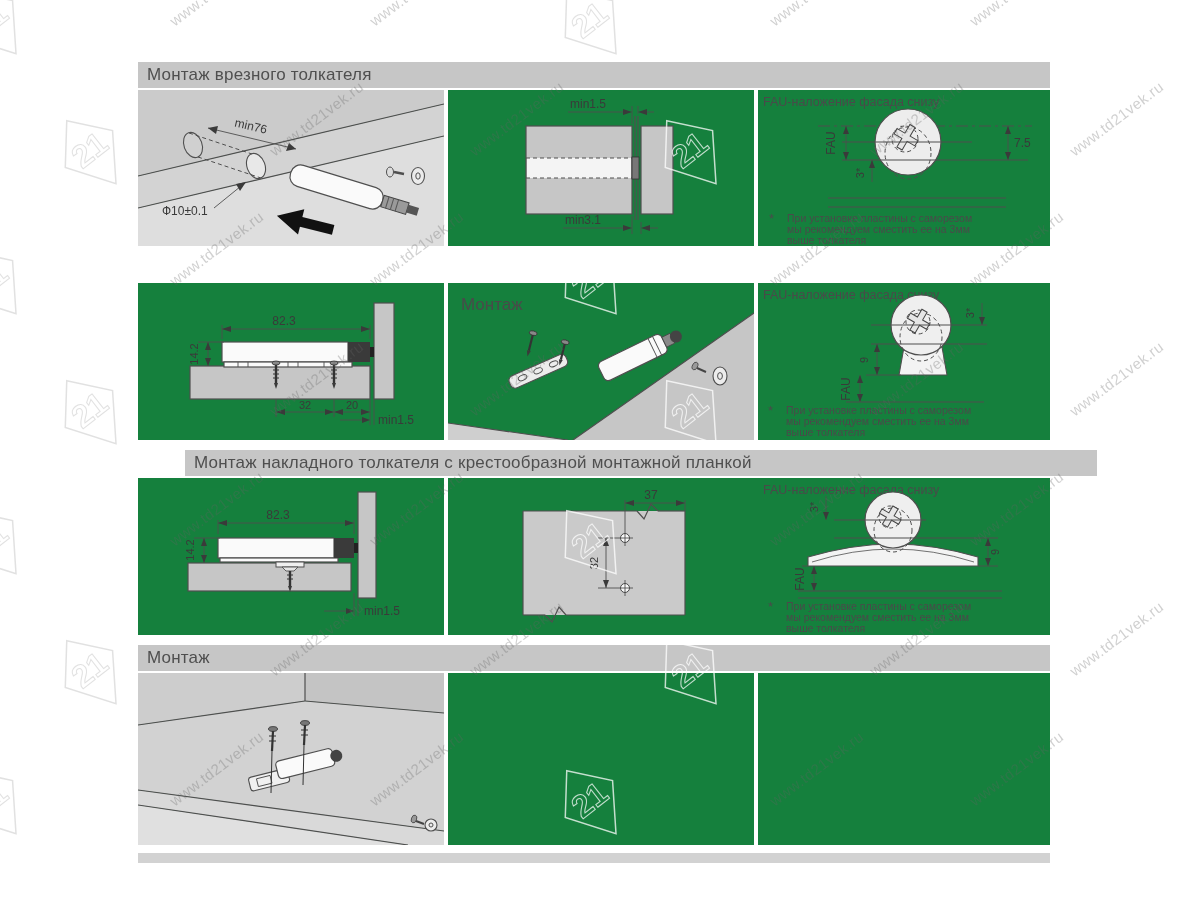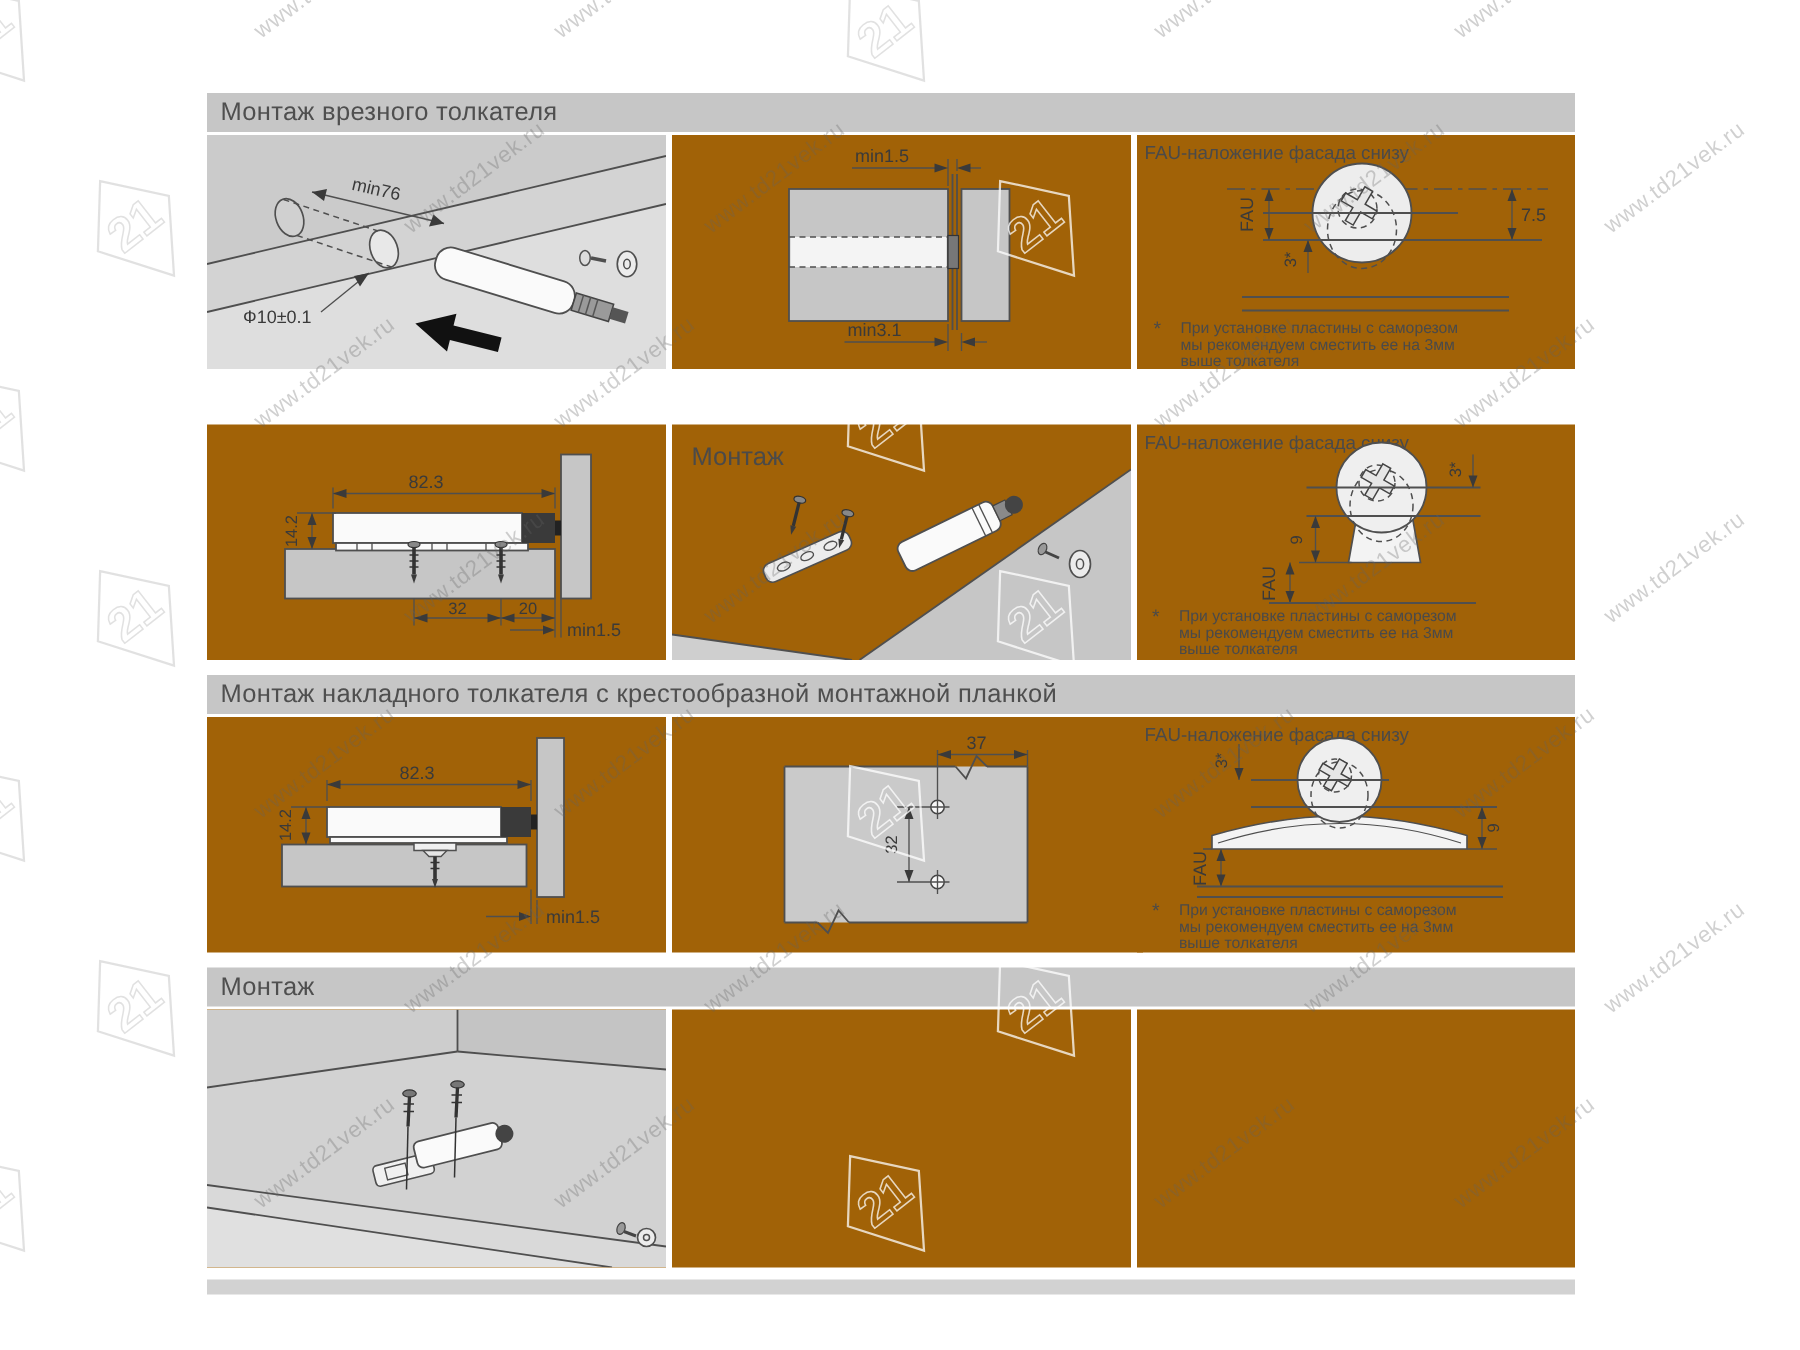--- a/index.html
+++ b/index.html
@@ -2,21 +2,21 @@
 <html><head>
 <meta charset="utf-8">
 <style>
   html,body{margin:0;padding:0;}
   #screen{position:relative;width:1200px;height:900px;background:#ffffff;overflow:hidden;
           font-family:"Liberation Sans",sans-serif;}
   #content{position:absolute;left:138px;top:62px;width:912px;height:801px;}
   .sec-header{position:absolute;left:0;width:912px;height:26px;background:#c6c6c6;
               color:#4f4f4f;font-size:17px;line-height:26px;padding-left:9px;
               box-sizing:border-box;letter-spacing:.2px;white-space:nowrap;}
-  .panel{position:absolute;background:#a16207;overflow:hidden;text-align:right;}
+  .panel{position:absolute;background:#15803d;overflow:hidden;text-align:right;}
   .strip{position:absolute;left:0;top:791px;width:912px;height:10px;background:#d2d2d2;}
   svg{display:block;}
   svg text{font-family:"Liberation Sans",sans-serif;}
   .dim{font-size:11px;fill:#3a3a3a;}
   .dimL{font-size:12px;fill:#3a3a3a;}
   .ttl{font-size:12.5px;fill:#4a4a4a;}
   .big{font-size:17px;fill:#4a4a4a;}
   .note{font-size:10.5px;fill:#4a4a4a;}
   .star{font-size:13px;fill:#4a4a4a;}
   .ln{stroke:#4f4f4f;stroke-width:1.2;fill:none;}
@@ -260,21 +260,21 @@
         <polygon class="arr" points="102,119 99,111 105,111"></polygon>
         <text class="dimL" x="92" y="106" text-anchor="middle" transform="rotate(-90 92 106)">FAU</text>
         <line class="ln" x1="88" y1="119" x2="226" y2="119"></line>
         <text class="star" x="10" y="132">*</text>
         <text class="note" x="28" y="131">При установке пластины с саморезом</text>
         <text class="note" x="28" y="142">мы рекомендуем сместить ее на 3мм</text>
         <text class="note" x="28" y="153">выше толкателя</text>
       </svg>
     </div>
 
-    <div class="sec-header" style="top:388px;">Монтаж накладного толкателя с крестообразной монтажной планкой</div>
+    <div class="sec-header" style="top:388px;margin-left:47px;">Монтаж накладного толкателя с крестообразной монтажной планкой</div>
 
     <div class="panel" style="left:0;top:416px;width:306px;height:157px;">
       <svg width="306" height="157" viewBox="0 0 306 157">
         <rect class="brd" x="50" y="85" width="163" height="28"></rect>
         <rect class="brd" x="220" y="14" width="18" height="106"></rect>
         <rect class="wht" x="80" y="60" width="116" height="20"></rect>
         <rect class="wht" x="82" y="80" width="118" height="4"></rect>
         <rect x="138" y="84" width="28" height="5" fill="#f0f0f0" stroke="#4f4f4f" stroke-width="1"></rect>
         <polygon points="144,89 160,89 156,93 148,93" fill="#e6e6e6" stroke="#4f4f4f" stroke-width=".9"></polygon>
         <g>

